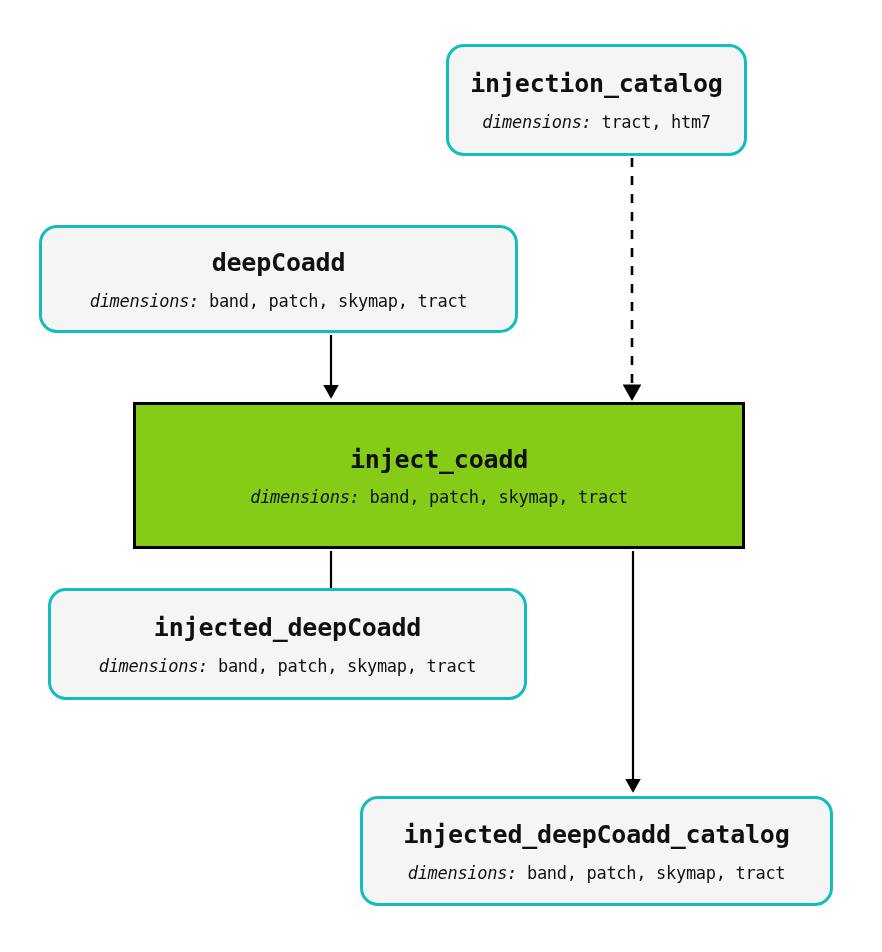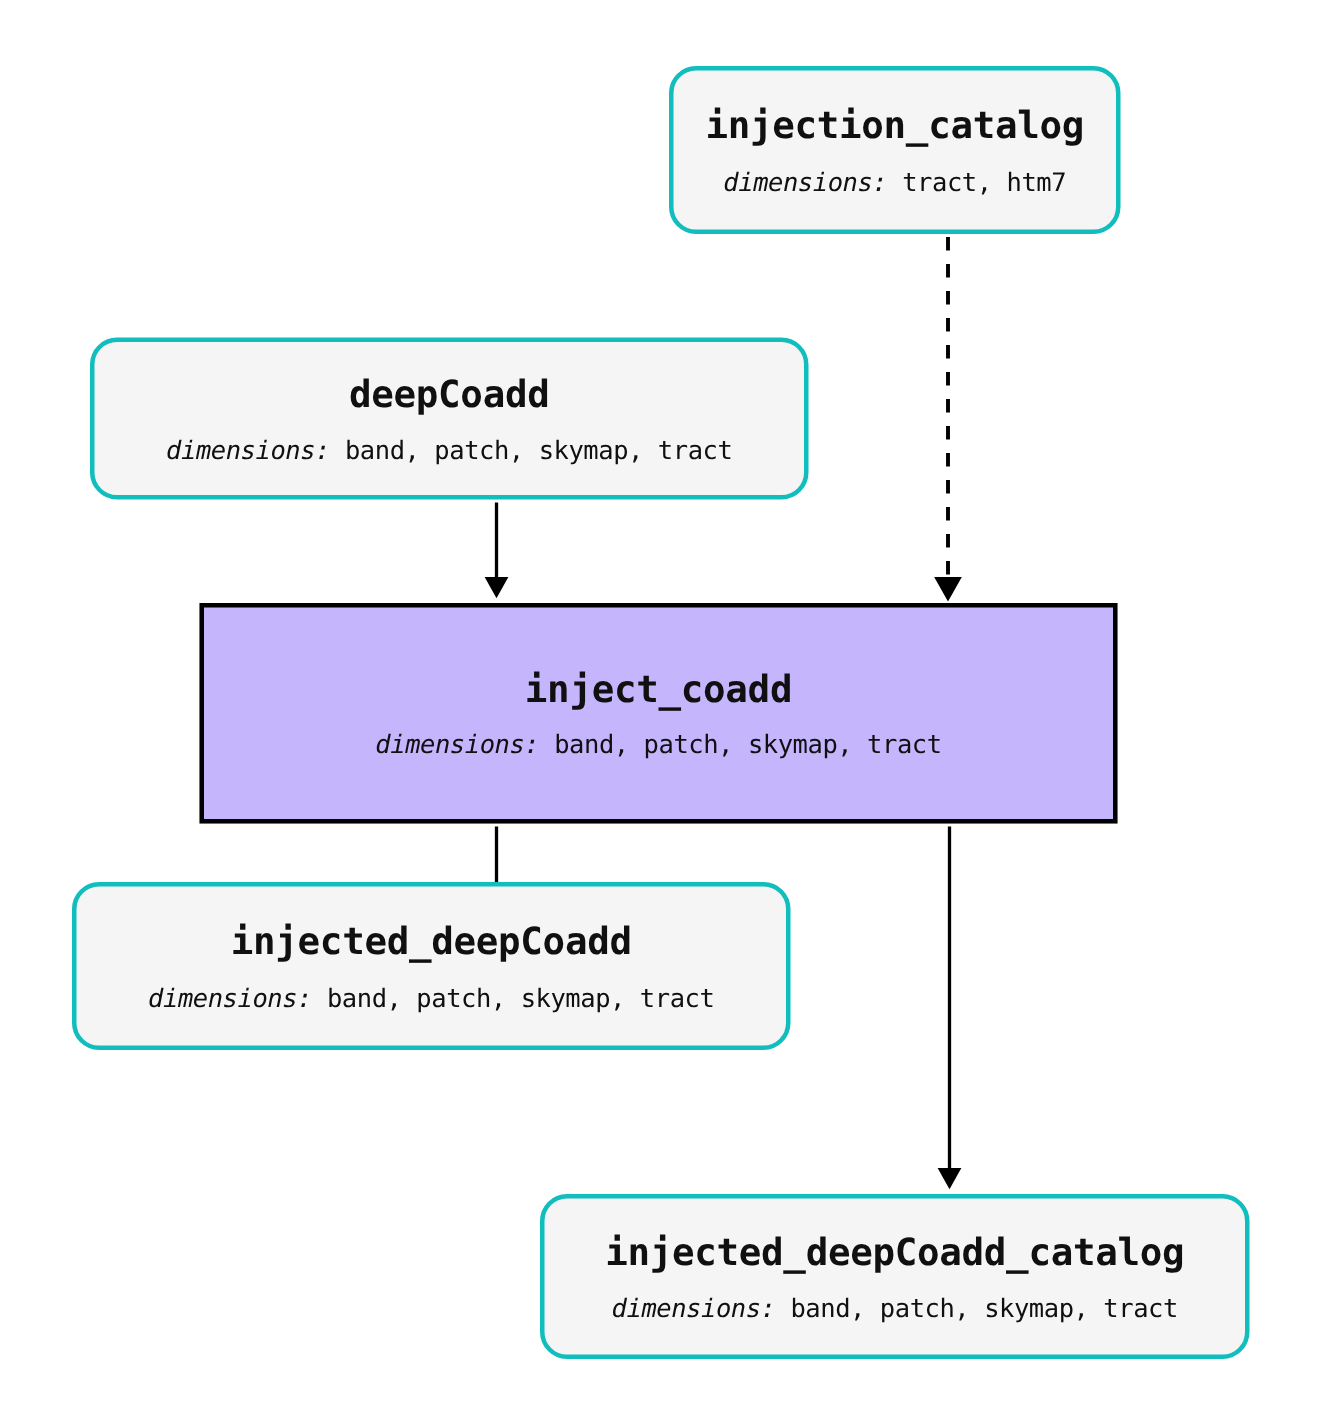--- a/index.html
+++ b/index.html
@@ -41,21 +41,21 @@
     text-align: center;
   }
 
   .node.dataset {
     background: #f5f5f5;
     border: 3px solid #12bdbd;
     border-radius: 18px;
   }
 
   .node.task {
-    background: #c4b5fd;
+    background: #84cc16;
     border: 3px solid #000000;
     border-radius: 0;
   }
 
   .node-title {
     font-family: "DejaVu Sans Mono", "Liberation Mono", monospace;
     font-weight: bold;
     font-size: 25px;
     color: #101010;
     letter-spacing: -0.2px;
@@ -84,21 +84,21 @@
     font-weight: normal;
   }
 
   
   #node-injection-catalog {
     left: 446px; top: 44px; width: 301px; height: 112px;
   }
   #node-injection-catalog .node-title { margin-bottom: 14px; }
 
   #node-deep-coadd {
-    left: 60px; top: 225px; width: 479px; height: 108px;
+    left: 39px; top: 225px; width: 479px; height: 108px;
   }
   #node-deep-coadd .node-title { margin-bottom: 14px; }
 
   #node-inject-coadd {
     left: 133px; top: 402px; width: 612px; height: 147px;
   }
   #node-inject-coadd .node-title { margin-bottom: 13px; }
   #node-inject-coadd .node-subtitle { margin-bottom: 12px; }
 
   #node-injected-deep-coadd {

